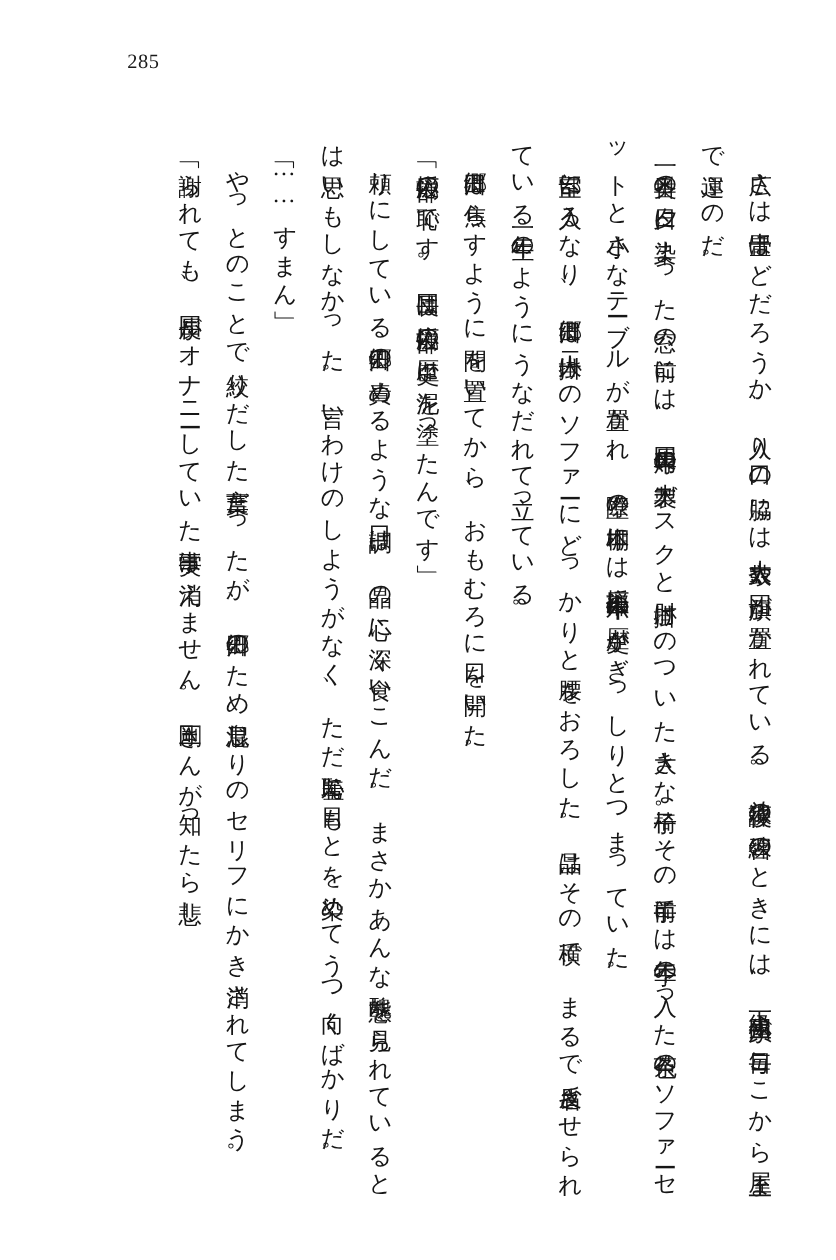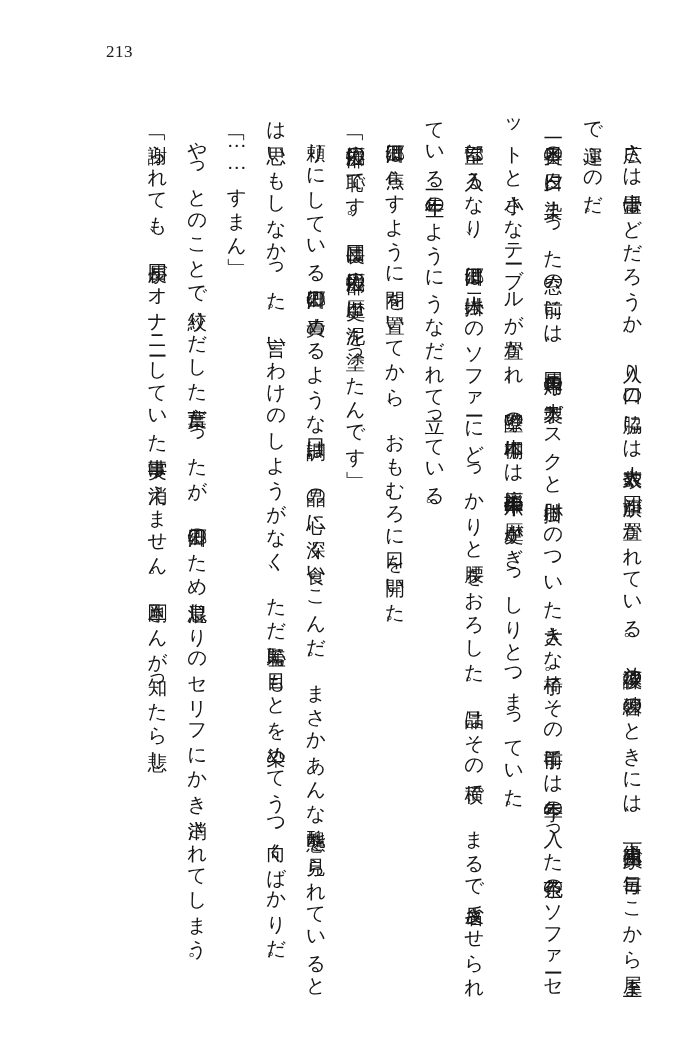--- a/index.html
+++ b/index.html
@@ -45,21 +45,21 @@
   .body-text p {
     margin: 0;
     padding: 0;
     text-indent: 1em;
   }
 </style>
 </head>
 <body>
 
 <div class="page">
-  <div class="page-number">213</div>
+  <div class="page-number">285</div>
   <div class="body-text">
     <p>広さは十畳ほどだろうか、入り口の脇には大太鼓や団旗が置かれている。放課後の練習のときには、下級生団員が毎日ここから屋上まで運ぶのだ。</p>
     <p>一番奥の夕日に染まった窓の前には、団長専用の木製デスクと肘掛けのついた大きな椅子。その手前には年季の入った茶色のソファーセットと小さなテーブルが置かれ、壁際の本棚には応援部六十年の歴史がぎっしりとつまっていた。</p>
     <p>部室に入るなり、郷田は二人掛けのソファーにどっかりと腰をおろした。晶はその横で、まるで反省させられている一年生のようにうなだれて立っている。</p>
     <p>郷田は焦らすように間を置いてから、おもむろに口を開いた。</p>
     <p>「応援部の恥です。団長は応援部の歴史に泥を塗ったんです」</p>
     <p>頼りにしている郷田の責めるような口調は、晶の心に深く食いこんだ。まさかあんな醜態を見られているとは思いもしなかった。言いわけのしようがなく、ただ羞恥に目もとを染めてうつ向くばかりだ。</p>
     <p>「……すまん」</p>
     <p>やっとのことで絞りだした言葉だったが、郷田のため息混じりのセリフにかき消されてしまう。</p>
     <p>「謝られても、団長がオナニーしていた事実は消えません。剛三さんが知ったら悲し</p>

